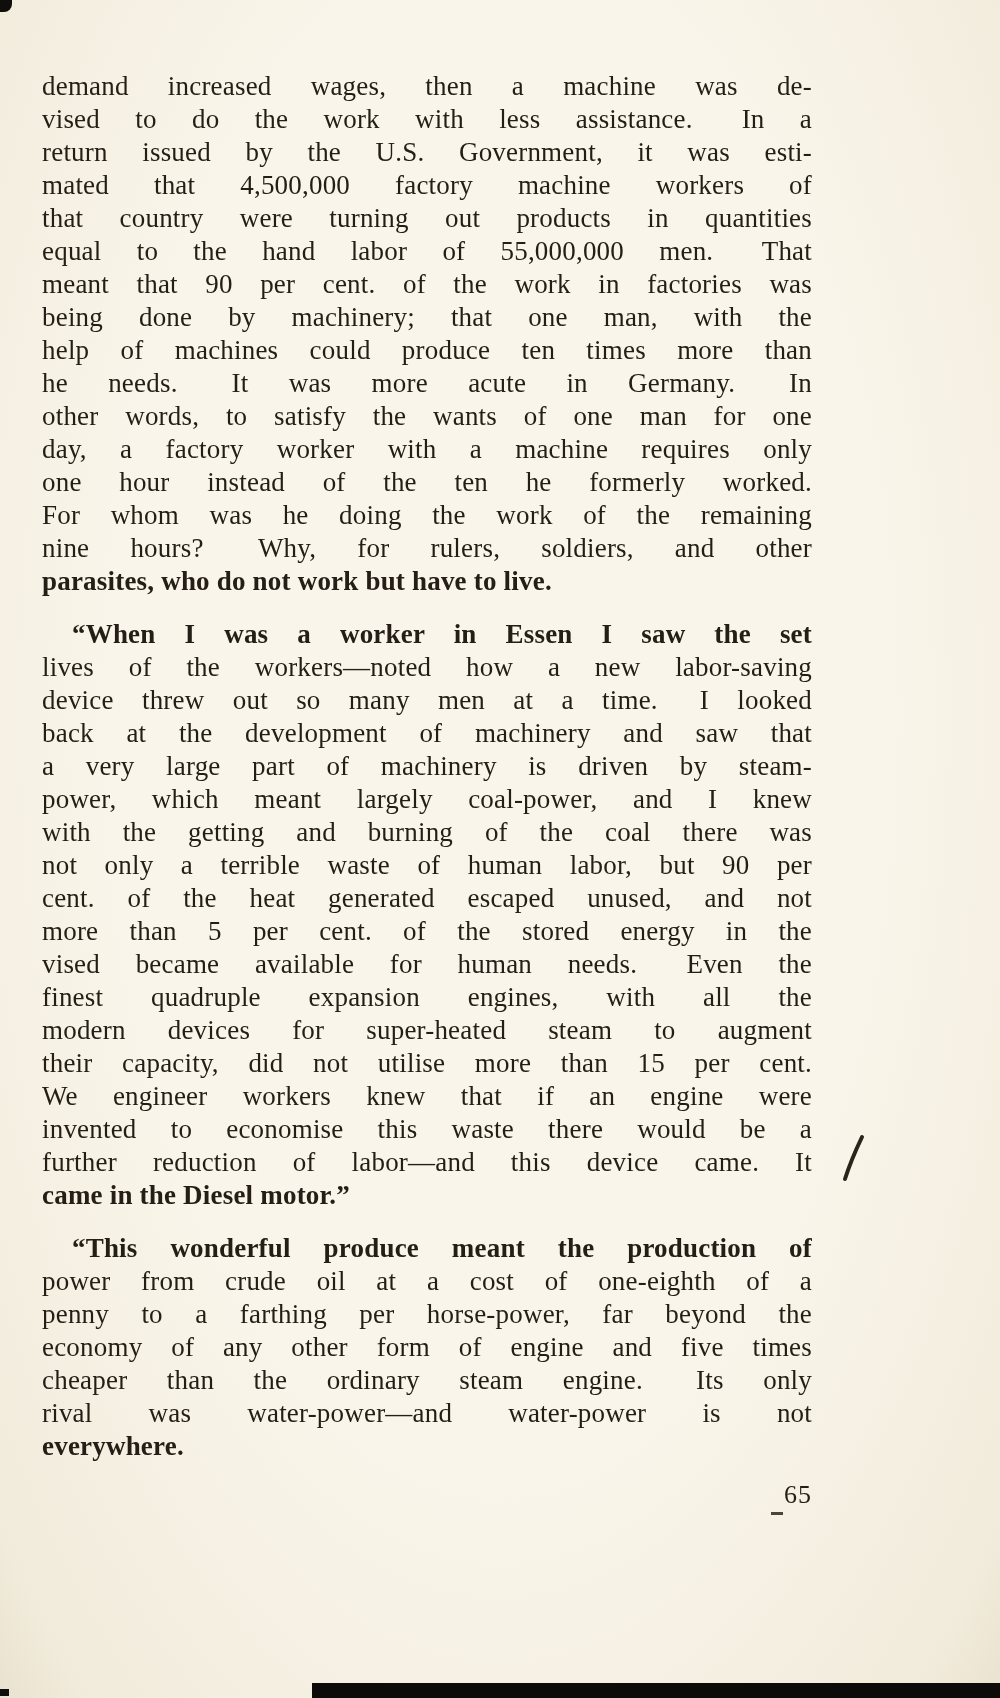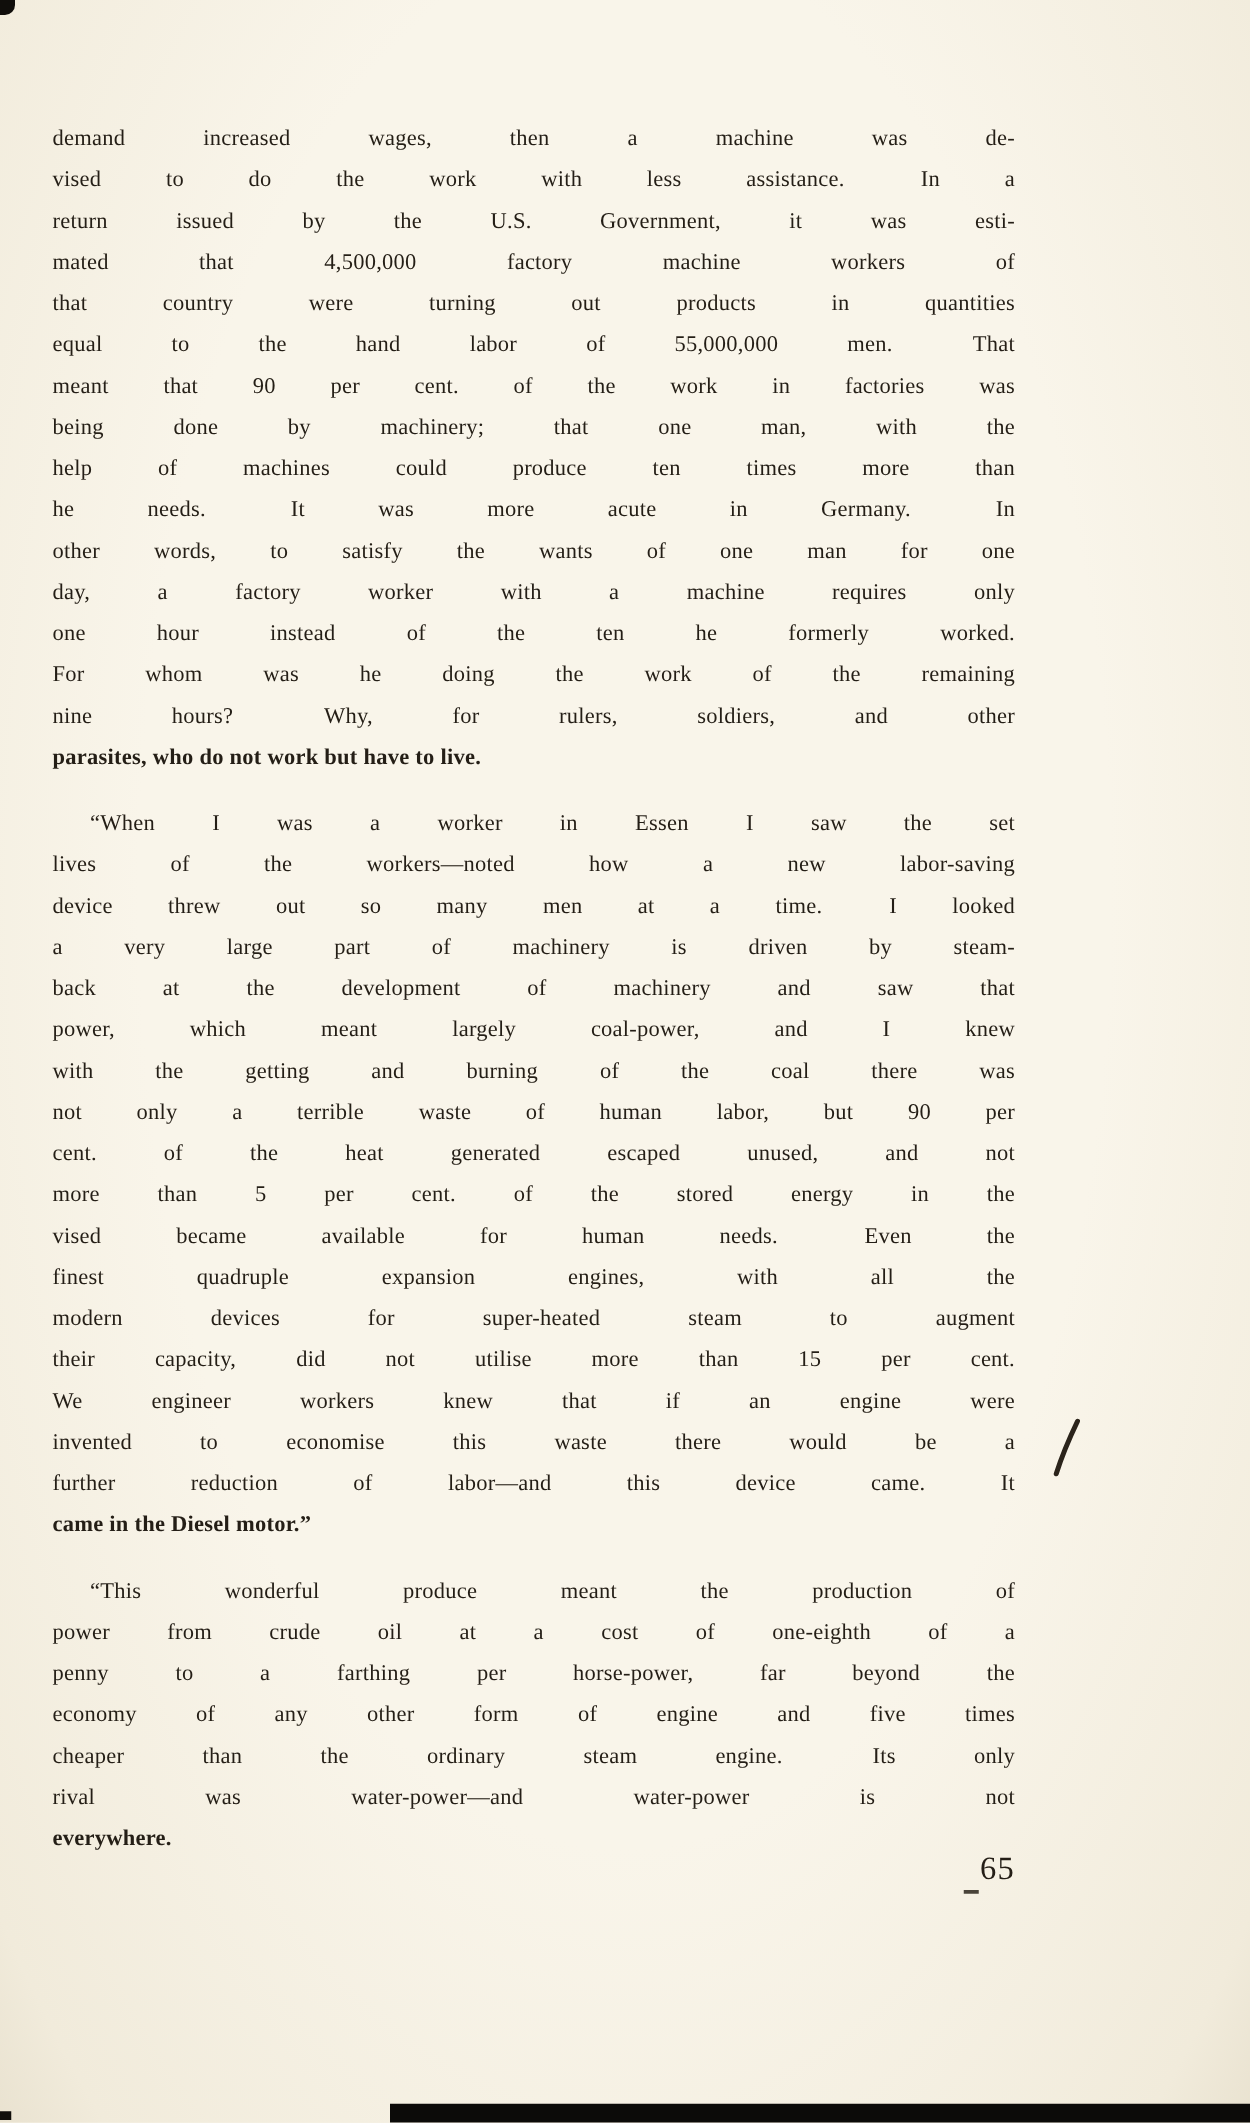--- a/index.html
+++ b/index.html
@@ -14,31 +14,30 @@
   .scan-page {
     position: absolute;
     inset: 0;
     background: radial-gradient(ellipse at 50% 42%, #f9f5ea 55%, #f1ebdb 92%, #e9e2d0 100%);
   }
   .text-block {
     position: absolute;
     left: 42px;
     top: 70px;
     width: 770px;
-    font-size: 18px;
+    font-size: 27px;
     line-height: 33px;
     letter-spacing: 0.2px;
-    margin-top: 24px;
   }
   .line {
     text-align: justify;
     text-align-last: justify;
   }
   .line.last { text-align-last: left; font-weight: bold; }
-  .line.indent { text-indent: 30px; }
+  .line.indent { text-indent: 30px; font-weight: bold; }
   .line.gap { margin-top: 20px; }
   .page-number {
     position: absolute;
     top: 1480px;
     left: 42px;
     width: 770px;
     text-align: right;
     font-size: 26px;
     letter-spacing: 1px;
   }
@@ -99,22 +98,22 @@
       <div class="line">he needs.  It was more acute in Germany.  In</div>
       <div class="line">other words, to satisfy the wants of one man for one</div>
       <div class="line">day, a factory worker with a machine requires only</div>
       <div class="line">one hour instead of the ten he formerly worked.</div>
       <div class="line">For whom was he doing the work of the remaining</div>
       <div class="line">nine hours?  Why, for rulers, soldiers, and other</div>
       <div class="line last">parasites, who do not work but have to live.</div>
       <div class="line indent gap">“When I was a worker in Essen I saw the set</div>
       <div class="line">lives of the workers—noted how a new labor-saving</div>
       <div class="line">device threw out so many men at a time.  I looked</div>
+      <div class="line">back at the development of machinery and saw that</div>
       <div class="line">a very large part of machinery is driven by steam-</div>
-      <div class="line">back at the development of machinery and saw that</div>
       <div class="line">power, which meant largely coal-power, and I knew</div>
       <div class="line">with the getting and burning of the coal there was</div>
       <div class="line">not only a terrible waste of human labor, but 90 per</div>
       <div class="line">cent. of the heat generated escaped unused, and not</div>
       <div class="line">more than 5 per cent. of the stored energy in the</div>
       <div class="line">vised became available for human needs.  Even the</div>
       <div class="line">finest quadruple expansion engines, with all the</div>
       <div class="line">modern devices for super-heated steam to augment</div>
       <div class="line">their capacity, did not utilise more than 15 per cent.</div>
       <div class="line">We engineer workers knew that if an engine were</div>

